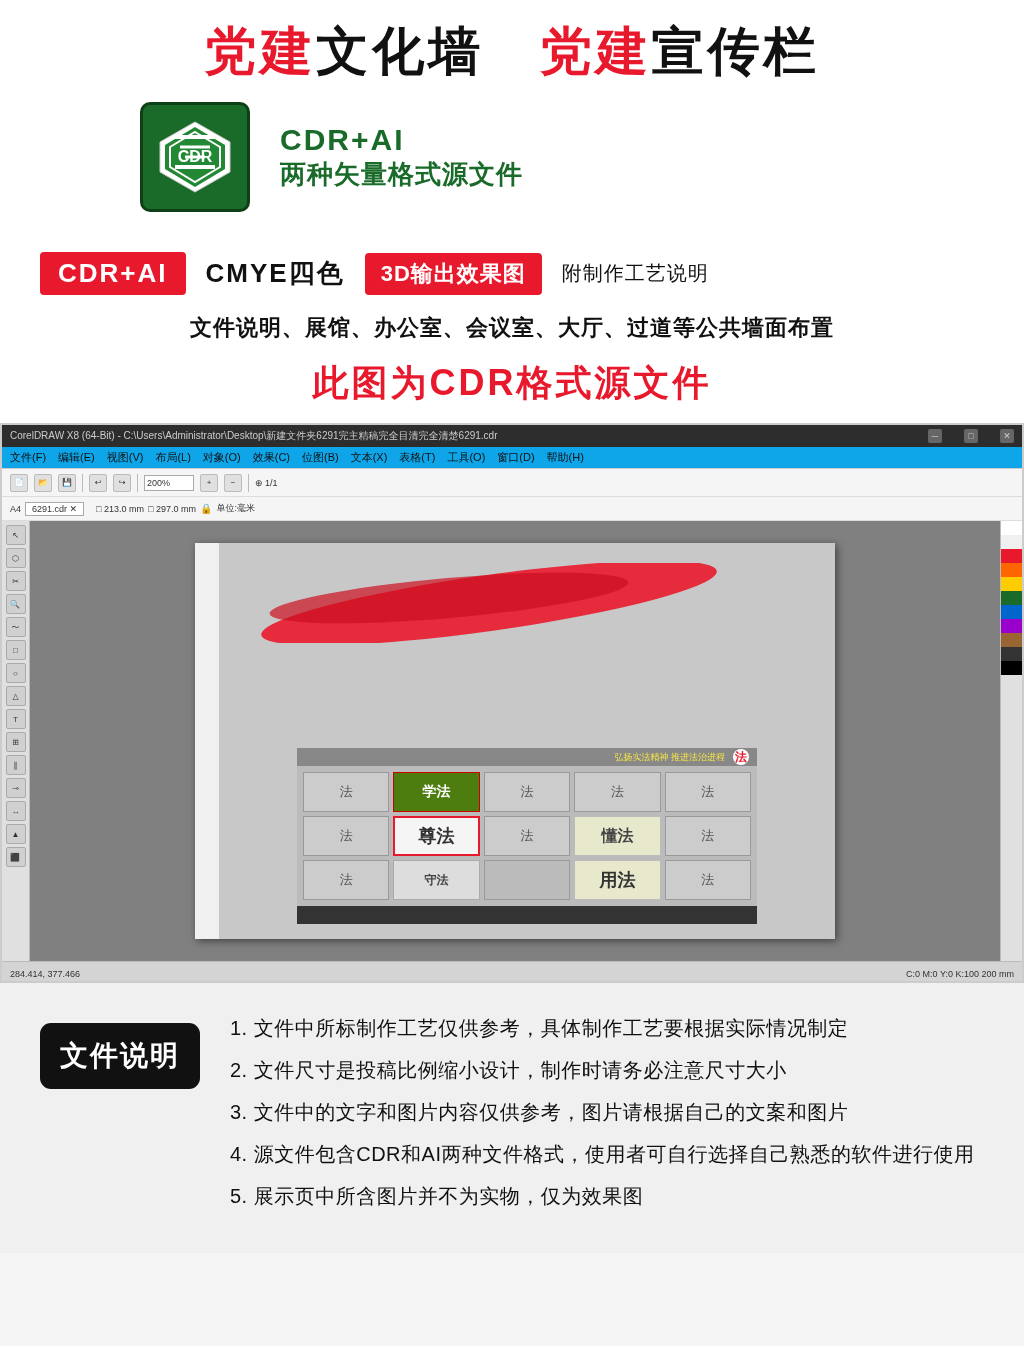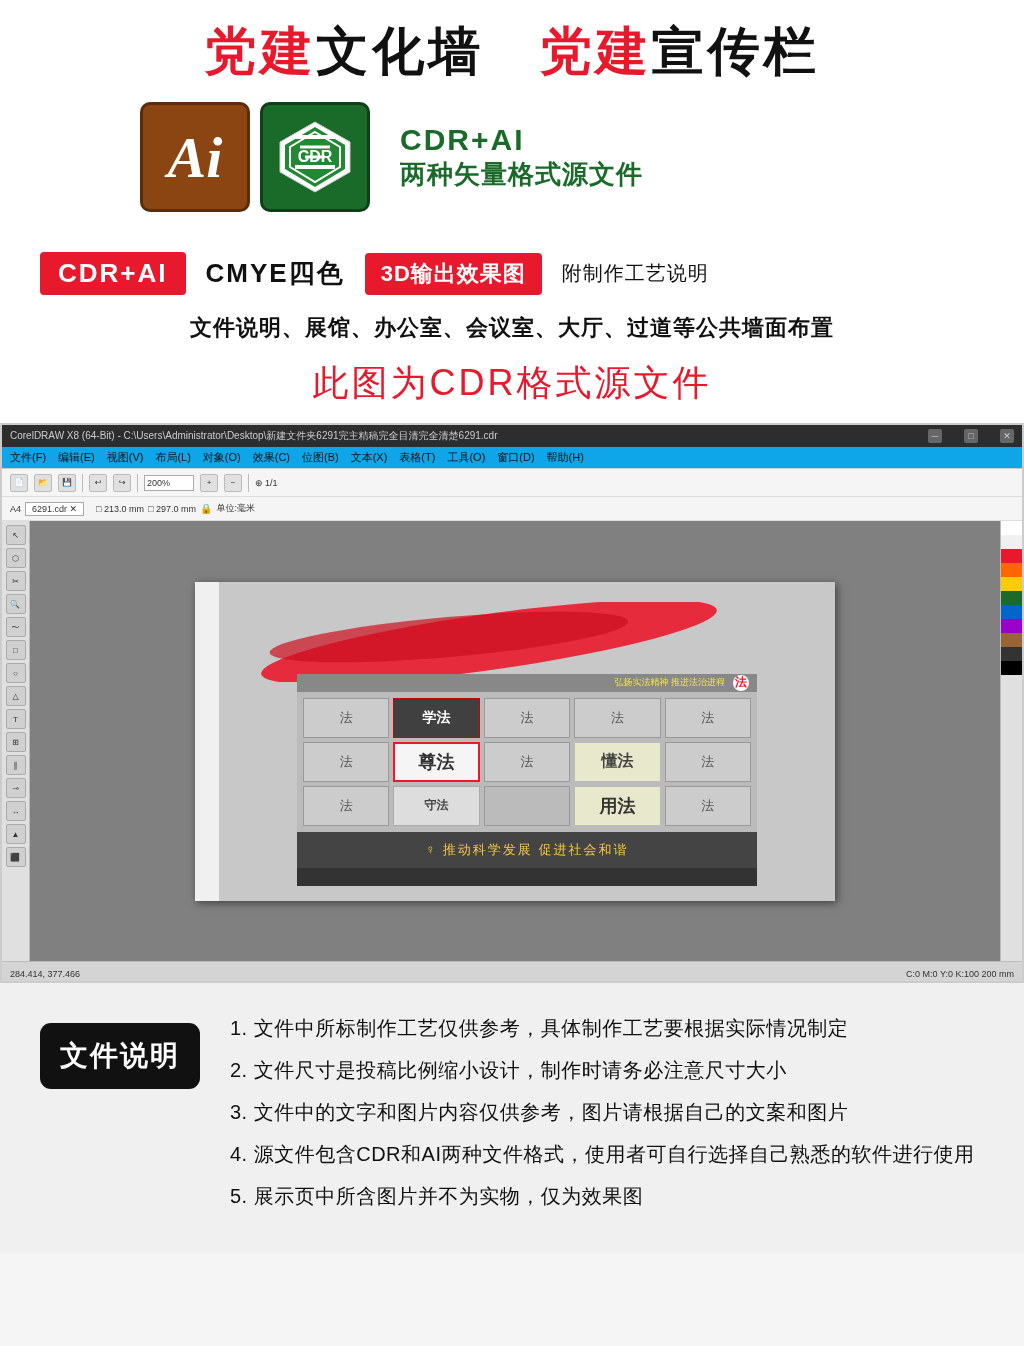--- a/index.html
+++ b/index.html
@@ -136,21 +136,21 @@
       padding: 8px 40px;
       letter-spacing: 1px;
       font-weight: 600;
     }
 
     
     .cdr-notice {
       background: #fff;
       text-align: center;
       font-size: 36px;
-      font-weight: 400;
+      font-weight: 700;
       color: #e8192c;
       padding: 8px 40px 15px;
       letter-spacing: 3px;
     }
 
     
     .screenshot-area {
       background: #e8e8e8;
       border: 2px solid #ccc;
       margin: 0;
@@ -291,21 +291,21 @@
       background: #808080;
       display: flex;
       align-items: center;
       justify-content: center;
       position: relative;
     }
 
     
     .paper {
       width: 640px;
-      height: 319px;
+      height: 396px;
       background: #f0f0f0;
       position: relative;
       box-shadow: 2px 2px 8px rgba(0,0,0,0.5);
       padding-left: 24px;
     }
 
     
     .design-preview {
       width: 100%;
       height: 100%;
@@ -394,23 +394,20 @@
 
 <div class="top-section">
 
   <div class="main-title">
     <span class="red">党建</span><span class="black">文化墙</span>&nbsp;&nbsp;
     <span class="red">党建</span><span class="black">宣传栏</span>
   </div>
 
   <div class="icons-row">
 
-    <div class="ai-icon">
-      <span>Ai</span>
-    </div>
 
     <div class="cdr-icon">
       <svg viewBox="0 0 80 80">
         <polygon points="40,5 75,25 75,55 40,75 5,55 5,25" fill="#fff" stroke="#ccc" stroke-width="1"></polygon>
         <polygon points="40,10 70,28 70,52 40,70 10,52 10,28" fill="#228833"></polygon>
         <line x1="20" y1="20" x2="60" y2="20" stroke="#fff" stroke-width="4"></line>
         <line x1="25" y1="30" x2="55" y2="30" stroke="#fff" stroke-width="3"></line>
         <line x1="30" y1="40" x2="50" y2="40" stroke="#fff" stroke-width="3"></line>
         <line x1="20" y1="50" x2="60" y2="50" stroke="#fff" stroke-width="4"></line>
         <polygon points="40,15 65,30 65,50 40,65 15,50 15,30" fill="none" stroke="#fff" stroke-width="2"></polygon>
@@ -520,41 +517,38 @@
           <div style="position:absolute;bottom:15px;left:50%;transform:translateX(-50%);width:460px;z-index:5;">
 
             <div style="background:#888;height:18px;display:flex;align-items:center;justify-content:flex-end;padding:0 8px;">
               <span style="color:#f5e642;font-size:9px;font-family:SimHei,sans-serif;">弘扬实法精神 推进法治进程</span>
               <span style="margin-left:8px;color:#e8192c;font-size:12px;font-weight:900;background:#fff;border-radius:50%;width:16px;height:16px;display:flex;align-items:center;justify-content:center;">法</span>
             </div>
 
             <div style="background:#bbb;padding:6px;display:grid;grid-template-columns:repeat(5,1fr);grid-template-rows:repeat(3,1fr);gap:4px;height:140px;">
 
               <div style="background:#ccc;border:1px solid #999;display:flex;align-items:center;justify-content:center;font-size:13px;color:#555;font-family:SimHei,sans-serif;">法</div>
-              <div style="background:#404040;border:1px solid #c00;display:flex;align-items:center;justify-content:center;font-size:14px;color:#fff;font-family:SimHei,sans-serif;font-weight:900;">学法</div>
+              <div style="background:#4d7c0f;border:1px solid #c00;display:flex;align-items:center;justify-content:center;font-size:14px;color:#fff;font-family:SimHei,sans-serif;font-weight:900;">学法</div>
               <div style="background:#ccc;border:1px solid #999;display:flex;align-items:center;justify-content:center;font-size:13px;color:#555;font-family:SimHei,sans-serif;">法</div>
               <div style="background:#ccc;border:1px solid #999;display:flex;align-items:center;justify-content:center;font-size:13px;color:#555;font-family:SimHei,sans-serif;">法</div>
               <div style="background:#ccc;border:1px solid #999;display:flex;align-items:center;justify-content:center;font-size:13px;color:#555;font-family:SimHei,sans-serif;">法</div>
 
               <div style="background:#ccc;border:1px solid #999;display:flex;align-items:center;justify-content:center;font-size:13px;color:#555;font-family:SimHei,sans-serif;">法</div>
               <div style="background:#f5f5f5;border:2px solid #e8192c;display:flex;align-items:center;justify-content:center;font-size:18px;color:#333;font-family:SimHei,sans-serif;font-weight:900;">尊法</div>
               <div style="background:#ccc;border:1px solid #999;display:flex;align-items:center;justify-content:center;font-size:13px;color:#555;font-family:SimHei,sans-serif;">法</div>
               <div style="background:#e8e8cc;border:1px solid #bbb;display:flex;align-items:center;justify-content:center;font-size:16px;color:#444;font-family:SimHei,sans-serif;font-weight:700;">懂法</div>
               <div style="background:#ccc;border:1px solid #999;display:flex;align-items:center;justify-content:center;font-size:13px;color:#555;font-family:SimHei,sans-serif;">法</div>
 
               <div style="background:#ccc;border:1px solid #999;display:flex;align-items:center;justify-content:center;font-size:13px;color:#555;font-family:SimHei,sans-serif;">法</div>
               <div style="background:#ddd;border:1px solid #aaa;display:flex;align-items:center;justify-content:center;font-size:12px;color:#444;font-family:SimHei,sans-serif;font-weight:700;">守法</div>
               <div style="background:#bbb;border:1px solid #999;display:flex;align-items:center;justify-content:center;font-size:12px;color:#555;font-family:SimHei,sans-serif;"></div>
               <div style="background:#e8e8cc;border:1px solid #bbb;display:flex;align-items:center;justify-content:center;font-size:18px;color:#333;font-family:SimHei,sans-serif;font-weight:900;">用法</div>
               <div style="background:#ccc;border:1px solid #999;display:flex;align-items:center;justify-content:center;font-size:13px;color:#555;font-family:SimHei,sans-serif;">法</div>
             </div>
 
-            <div style="background:#444;height:36px;display:flex;align-items:center;justify-content:center;">
-              <span style="color:#f5c842;font-size:13px;font-family:SimHei,sans-serif;letter-spacing:2px;">♀ 推动科学发展 促进社会和谐</span>
-            </div>
 
             <div style="background:#333;height:18px;"></div>
           </div>
 
         </div>
       </div>
     </div>
 
     <div class="right-panel">
       <div class="color-swatch" style="background:#fff;"></div>

